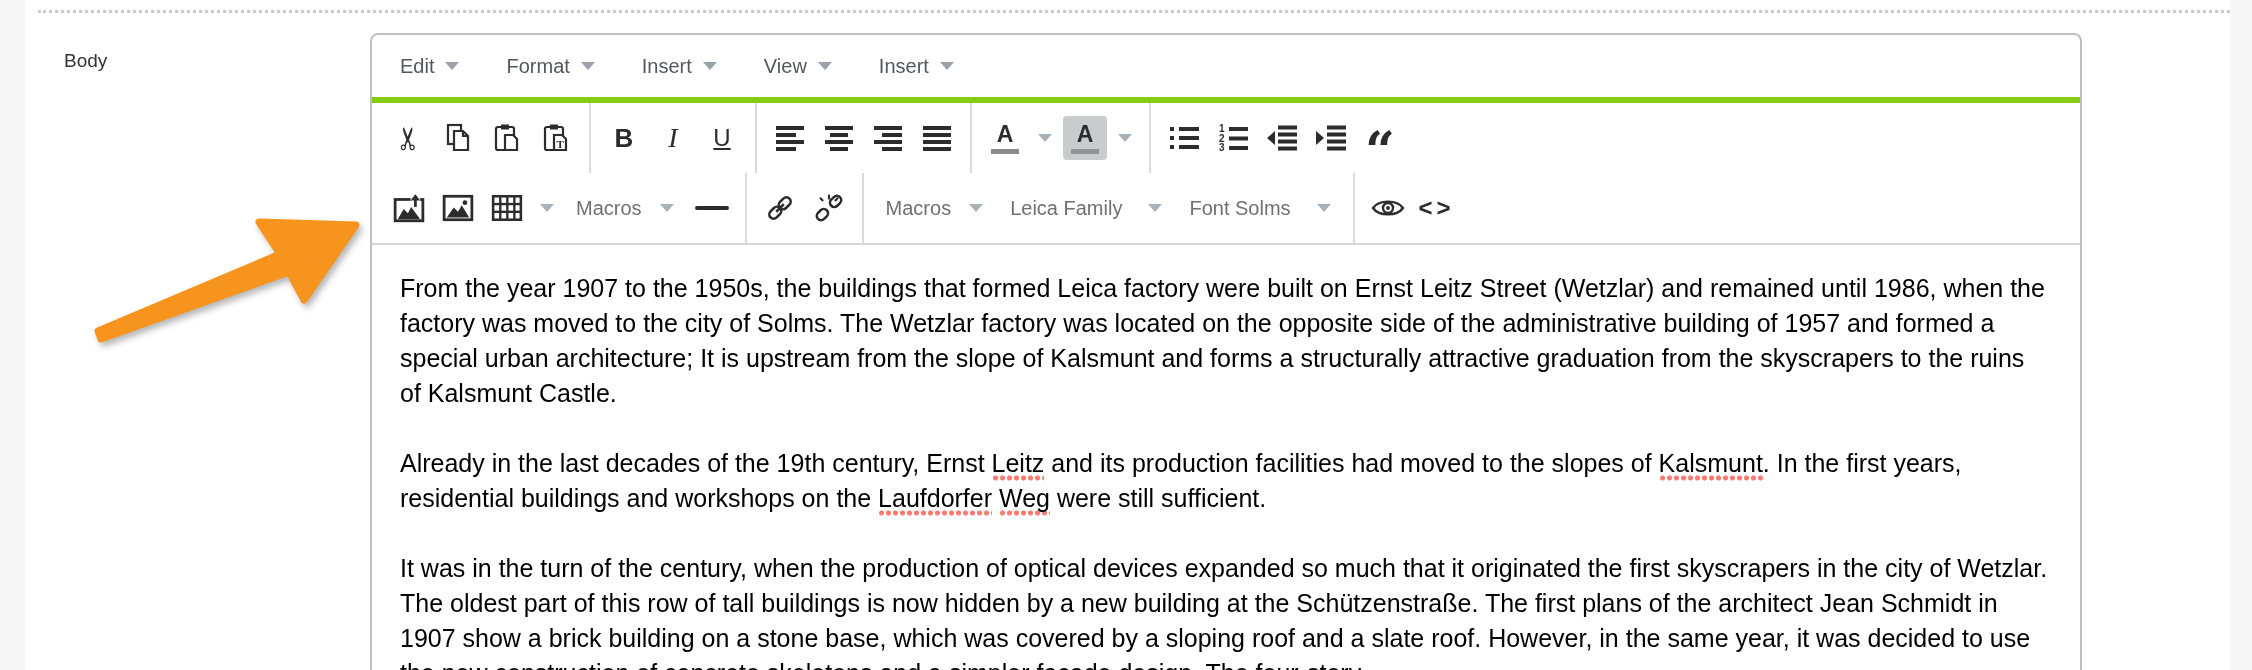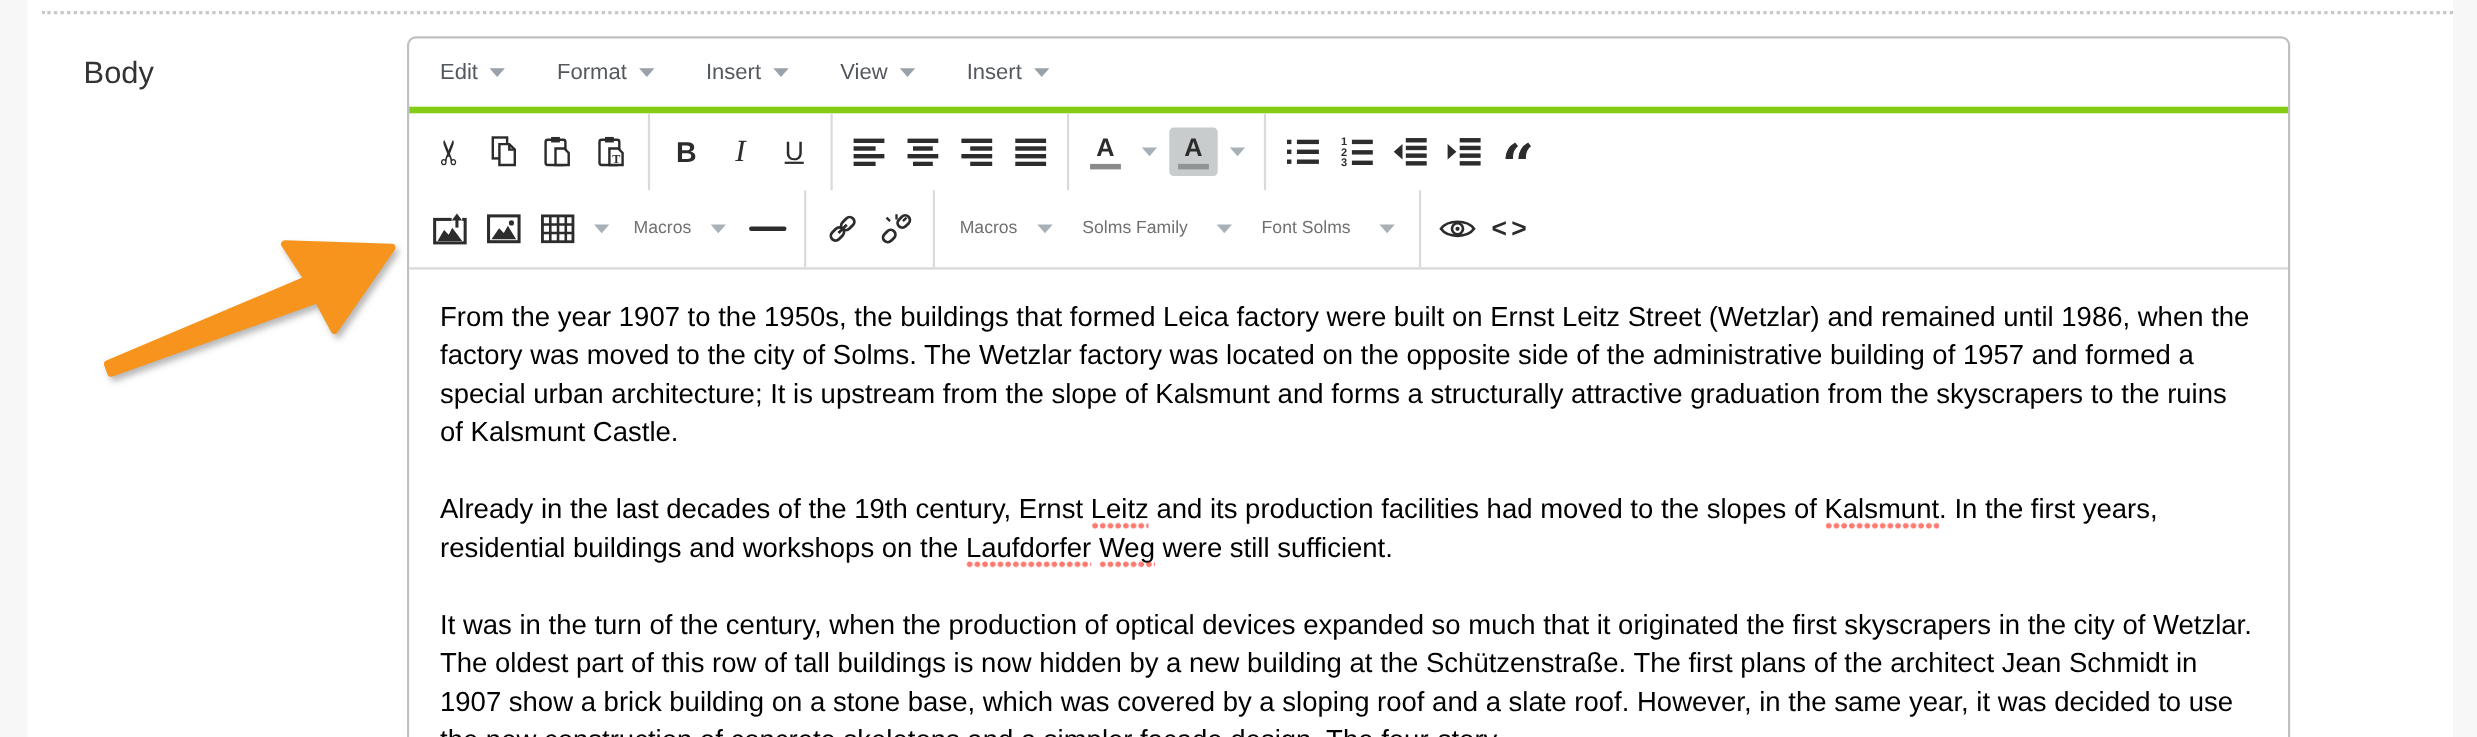--- a/index.html
+++ b/index.html
@@ -9,21 +9,21 @@
     position: relative; overflow: hidden;
     background: #ffffff;
     font-family: "Liberation Sans", "DejaVu Sans", sans-serif;
     color: #2c2c2c;
     --spell: #FF7B72;
   }
   .rail { position: absolute; top: 0; height: 100%; background: #f7f7f7; }
   .rail-left  { left: 0;  width: 25px; }
   .rail-right { right: 0; width: 22px; }
   .top-rule { position: absolute; left: 38px; width: 2192px; top: 10px; border-top: 3px dotted #c9c9c9; }
-  .field-label { position: absolute; left: 76px; top: 50px; font-size: 28px; color: #333; }
+  .field-label { position: absolute; left: 64px; top: 50px; font-size: 19px; color: #333; }
 
   
   .editor {
     position: absolute; left: 370px; top: 33px; width: 1712px; height: 660px;
     background: #fff; border: 2px solid #c0c0c0; border-radius: 8px 8px 0 0;
   }
   .menubar { display: flex; align-items: center; height: 68px; padding-left: 28px; border-bottom: 6px solid #84cc16; }
   .menu-item { display: flex; align-items: center; gap: 11px; margin-right: 47px; font-size: 20px; color: #53585e; cursor: default; }
   .caret { width: 0; height: 0; border-left: 7px solid transparent; border-right: 7px solid transparent; border-top: 8px solid #a9b1b8; display: inline-block; }
   .caret-menu { border-top-color: #9aa1a8; }
@@ -44,21 +44,21 @@
   .quote-glyph { font-family: "DejaVu Serif", serif; font-weight: bold; font-size: 52px; line-height: 1; position: relative; top: 13px; }
   .hr-bar { width: 34px; height: 4px; background: #2c2c2c; border-radius: 2px; }
   .code-glyph { font-size: 24px; font-weight: bold; letter-spacing: 4px; }
 
   .swatch { display: flex; flex-direction: column; align-items: center; line-height: 1; }
   .swatch .a { font-weight: bold; font-size: 23px; }
   .swatch .bar { width: 28px; height: 5px; background: #8a8a8a; margin-top: 3px; }
   .backcolor-face { background: #c9cccd; border-radius: 4px; padding: 7px 8px 6px; }
   .backcolor-face .bar { background: #8f9496; }
 
-  .listbox { display: flex; align-items: center; font-size: 16px; color: #707070; padding: 0 12px; gap: 18px; height: 58px; cursor: default; }
+  .listbox { display: flex; align-items: center; font-size: 20px; color: #707070; padding: 0 12px; gap: 18px; height: 58px; cursor: default; }
   .listbox.wide { gap: 26px; }
 
   
   .content { padding: 26px 28px; font-size: 25px; line-height: 35px; color: #000; cursor: text; }
   .content p { margin: 0 0 35px; }
   .misspelled {
     background-image: radial-gradient(circle, var(--spell) 2.2px, rgba(255,255,255,0) 2.9px);
     background-size: 7px 6px; background-repeat: repeat-x; background-position: 0 100%;
     padding-bottom: 4px;
   }
@@ -307,21 +307,21 @@
           </svg>
         </div>
       </div>
       <div class="sep"></div>
       <div class="grp">
         <div class="listbox">
           <span>Macros</span>
           <i class="caret"></i>
         </div>
         <div class="listbox wide">
-          <span>Solms Family</span>
+          <span>Leica Family</span>
           <i class="caret"></i>
         </div>
         <div class="listbox wide">
           <span>Font Solms</span>
           <i class="caret"></i>
         </div>
       </div>
       <div class="sep"></div>
       <div class="grp">
         <div class="btn">

